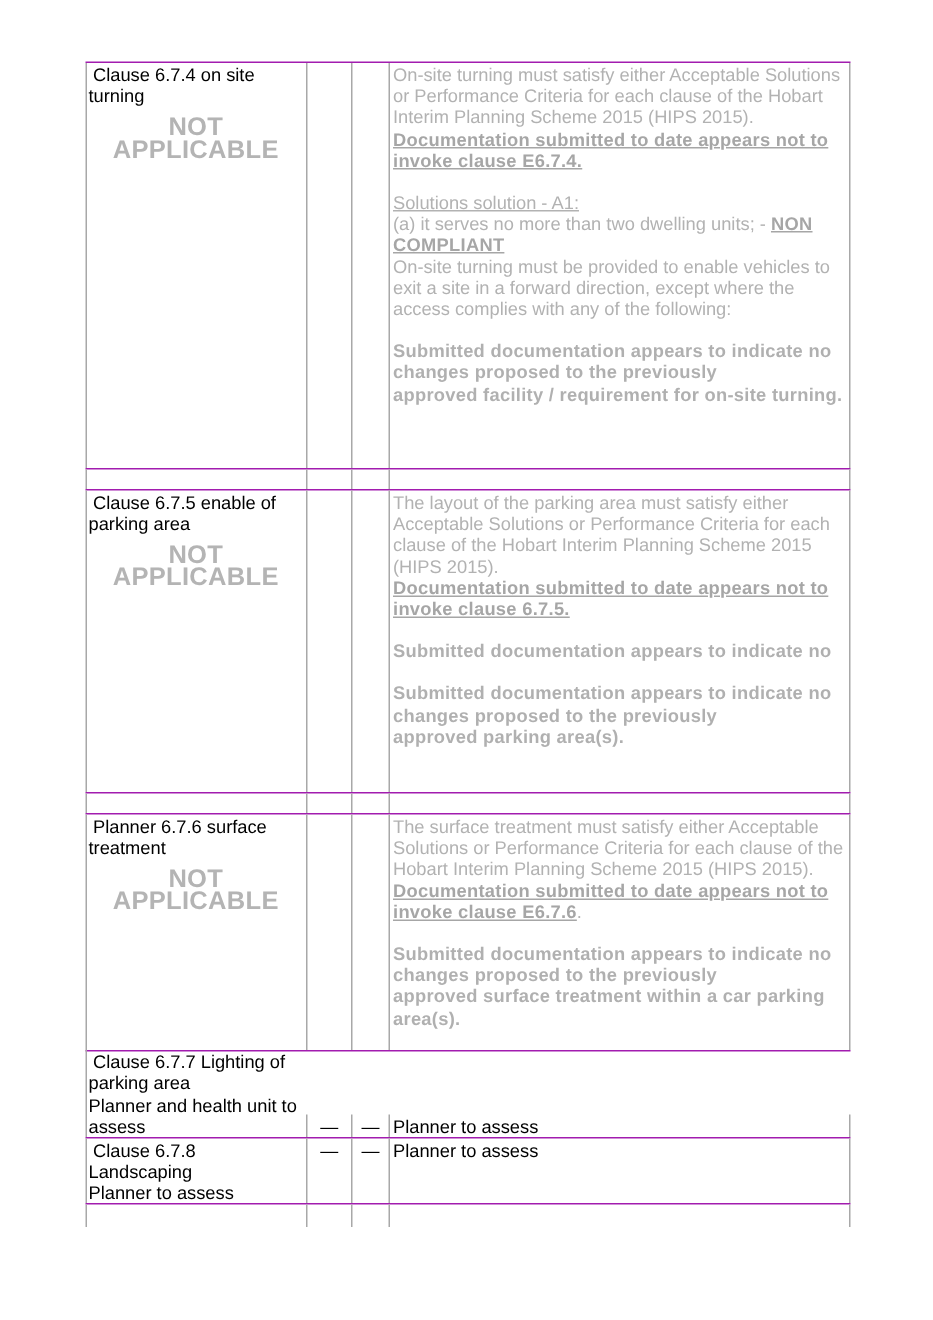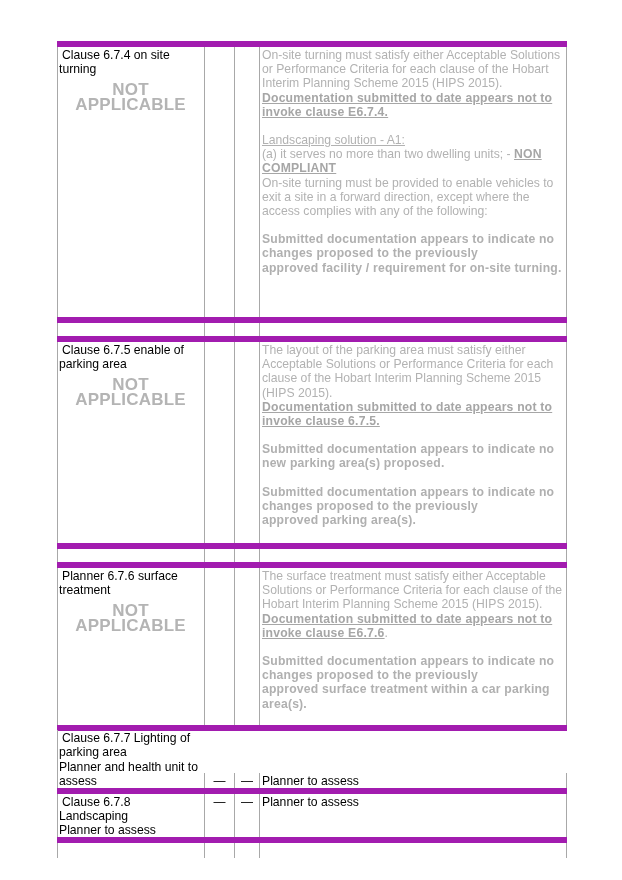--- a/index.html
+++ b/index.html
@@ -1,20 +1,20 @@
 <!DOCTYPE html>
 <html><head>
 <meta charset="utf-8">
 <style>
   html, body { margin: 0; padding: 0; background: #ffffff; }
   body { width: 622px; height: 880px; position: relative; overflow: hidden;
          font-family: "Liberation Sans", sans-serif; }
   .page { position: absolute; left: 0; top: 0; width: 622px; height: 880px; background: #fff; }
   .tbl { position: absolute; left: 57px; top: 41px; width: 510px; }
-  .row { position: relative; display: flex; border-top: 6px solid #a21caf; }
+  .row { position: relative; display: flex; border-top: 1px solid #a21caf; }
   .row.last { border-bottom: none; }
   .cell { box-sizing: border-box; border-left: 1px solid #a8a8a8; font-size: 12.2px; line-height: 14.2px; color: #000; }
   .cell:last-child { border-right: 1px solid #a8a8a8; }
   .c1 { width: 147px; padding: 1px 2px 0 1px; }
   .c2 { width: 30px; text-align: center; padding-top: 1px; }
   .c3 { width: 25px; text-align: center; padding-top: 1px; }
   .c4 { width: 308px; padding: 1px 3px 0 2px; }
   .clause-title { display: block; }
   .clause-title .first { padding-left: 3px; }
   .na { display: block; color: #b4b4b4; font-weight: bold; font-size: 17px; text-align: center; margin-top: 7px; letter-spacing: 0.2px; }
@@ -39,21 +39,21 @@
           <span>turning</span>
         </span>
         <span class="na">NOT APPLICABLE</span>
       </div>
       <div class="cell c2"></div>
       <div class="cell c3"></div>
       <div class="cell c4">
         <span class="para grey">On-site turning must satisfy either Acceptable Solutions or Performance Criteria for each clause of the Hobart Interim Planning Scheme 2015 (HIPS 2015).</span>
         <span class="para grey-bold-u">Documentation submitted to date appears not to invoke clause E6.7.4.</span>
         <span class="gap"></span>
-        <span class="para grey-u">Landscaping solution - A1:</span>
+        <span class="para grey-u">Solutions solution - A1:</span>
         <span class="para"><span class="grey">(a) it serves no more than two dwelling units; - </span><span class="grey-bold-u">NON COMPLIANT</span></span>
         <span class="para grey">On-site turning must be provided to enable vehicles to exit a site in a forward direction, except where the access complies with any of the following:</span>
         <span class="gap"></span>
         <span class="para grey-bold">
           <span>Submitted documentation appears to indicate no</span><br>
           <span>changes proposed to the previously</span><br>
           <span>approved facility / requirement for on-site turning.</span>
         </span>
       </div>
     </div>
@@ -74,21 +74,20 @@
         <span class="na">NOT APPLICABLE</span>
       </div>
       <div class="cell c2"></div>
       <div class="cell c3"></div>
       <div class="cell c4">
         <span class="para grey">The layout of the parking area must satisfy either Acceptable Solutions or Performance Criteria for each clause of the Hobart Interim Planning Scheme 2015 (HIPS 2015).</span>
         <span class="para grey-bold-u">Documentation submitted to date appears not to invoke clause 6.7.5.</span>
         <span class="gap"></span>
         <span class="para grey-bold">
           <span>Submitted documentation appears to indicate no</span><br>
-          <span>new parking area(s) proposed.</span>
         </span>
         <span class="gap"></span>
         <span class="para grey-bold">
           <span>Submitted documentation appears to indicate no</span><br>
           <span>changes proposed to the previously</span><br>
           <span>approved parking area(s).</span>
         </span>
       </div>
     </div>
 

